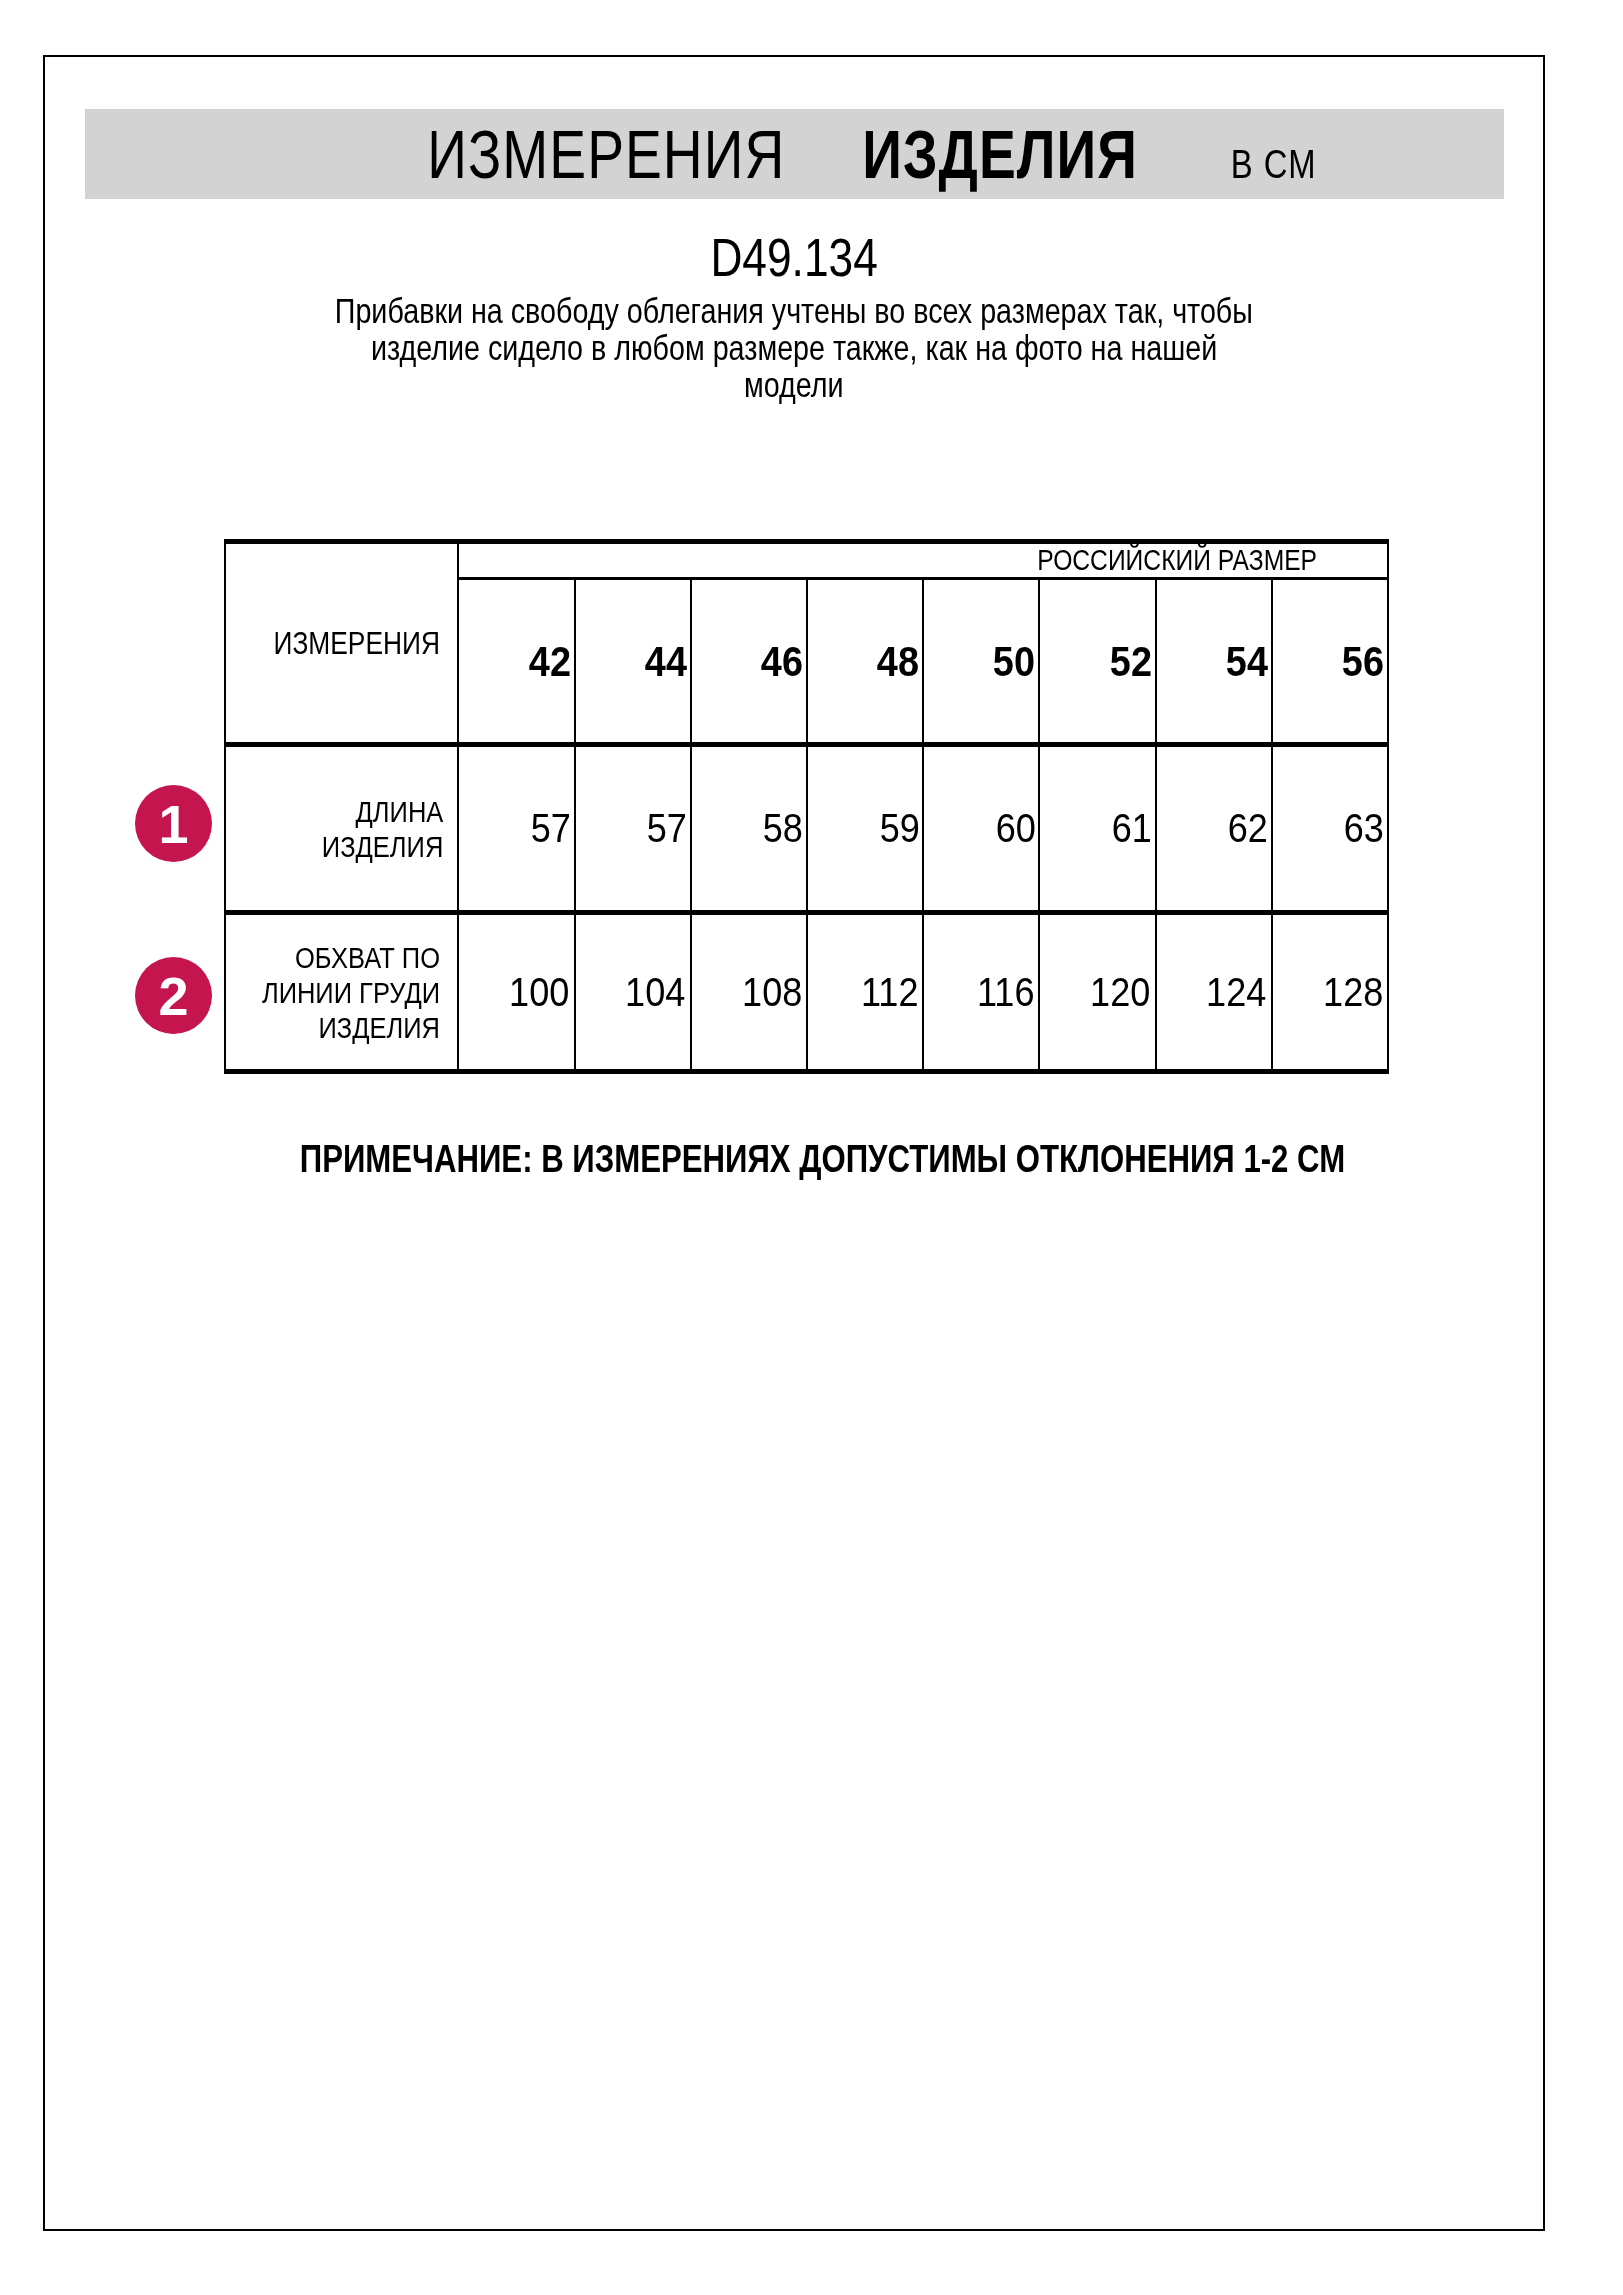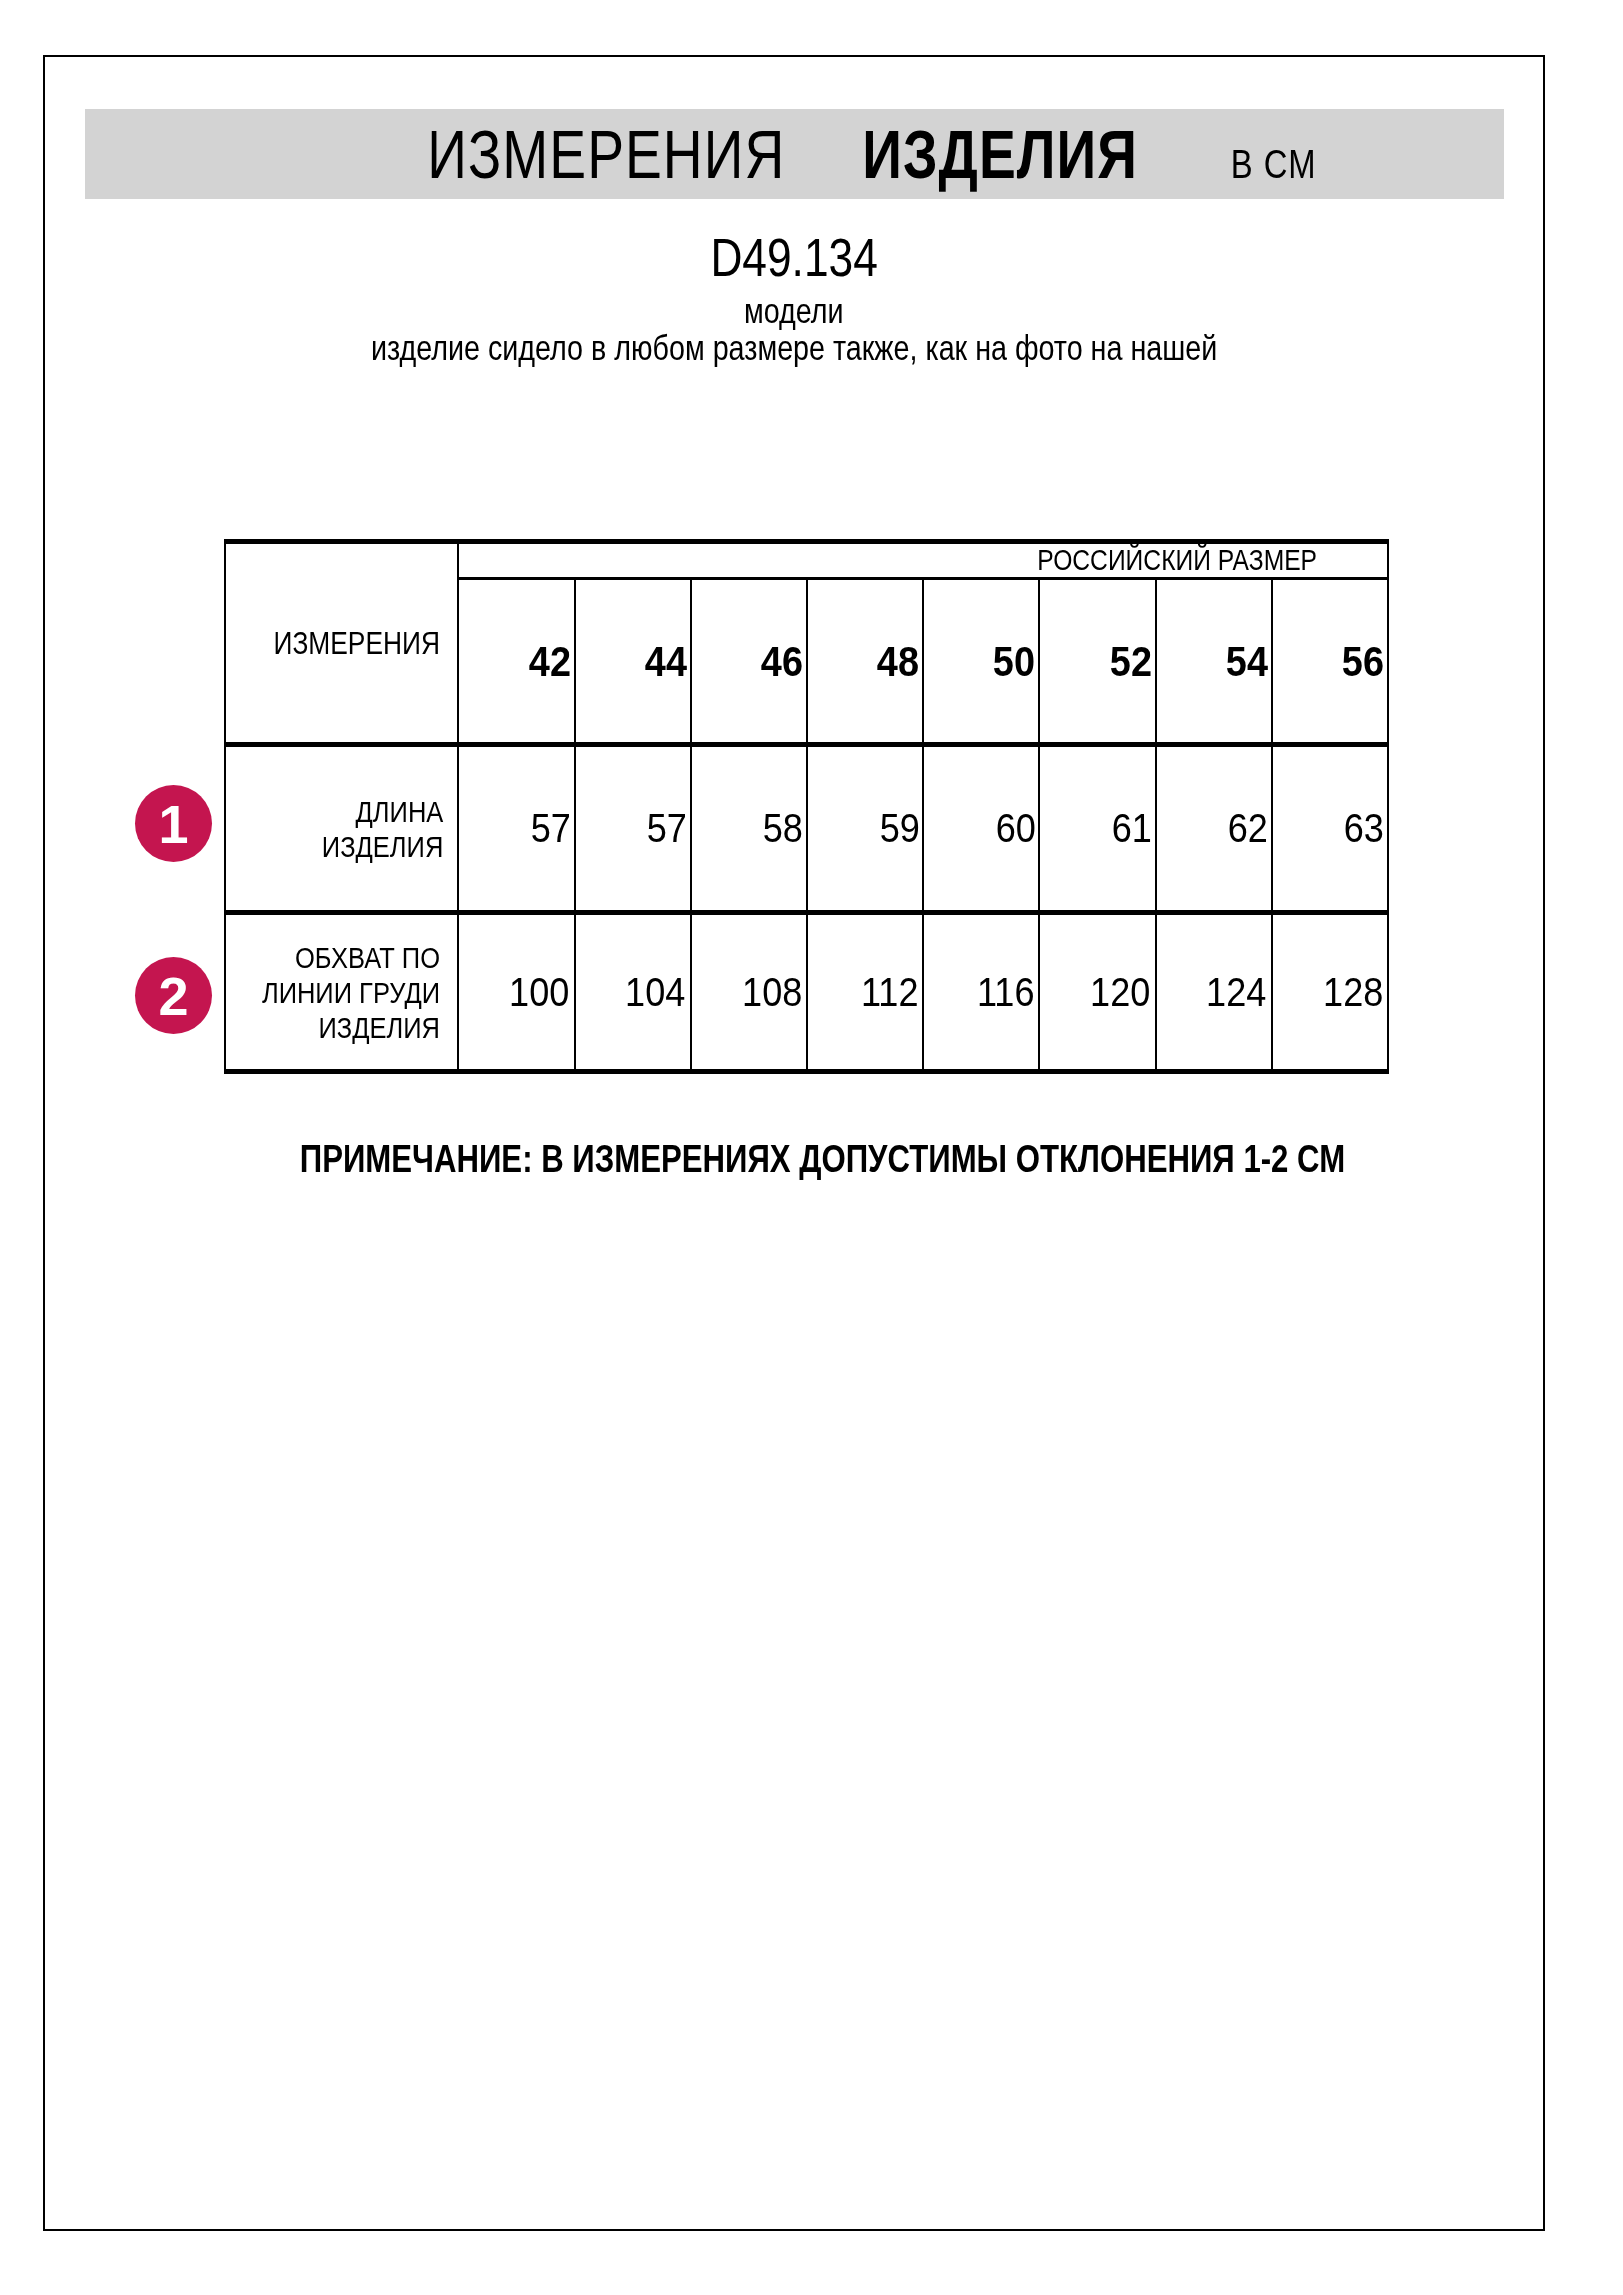--- a/index.html
+++ b/index.html
@@ -78,22 +78,23 @@
     <span class="band-t2">ИЗДЕЛИЯ</span>
     <span class="band-t3">В СМ</span>
   </div>
 </div>
 
 <div class="centerband code">
   <span class="cn">D49.134</span>
 </div>
 
 <div class="centerband desc">
+  <div><span class="cn">Прибавки на свободу облегания учтены во всех размерах так, чтобы</span></div>
+  <div><span class="cn">изделие сидело в любом размере также, как на фото на нашей</span></div>
   <div><span class="cn">модели</span></div>
-  <div><span class="cn">изделие сидело в любом размере также, как на фото на нашей</span></div>
 </div>
 
 <table class="size-table">
   <colgroup>
     <col style="width:233px">
     <col style="width:116px">
       <col style="width:116px">
       <col style="width:116px">
       <col style="width:116px">
     <col style="width:116px">

